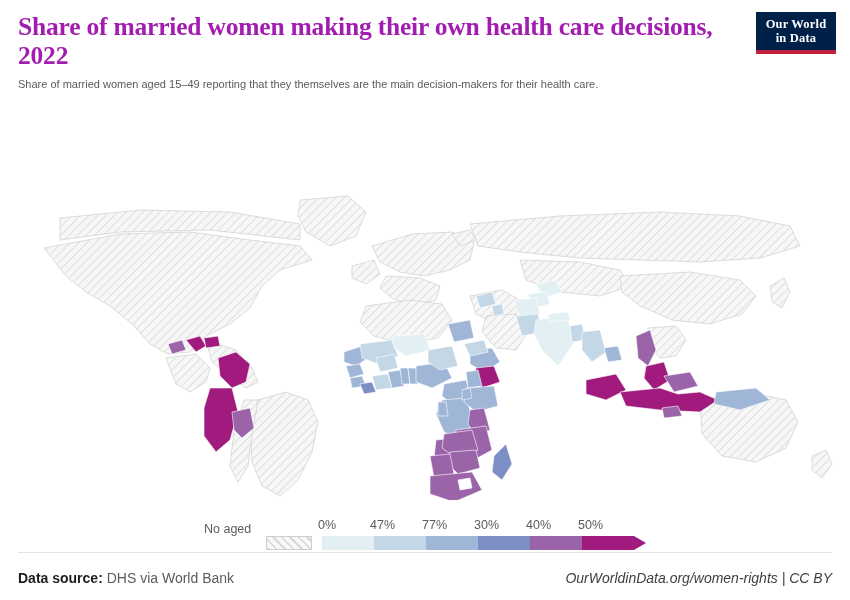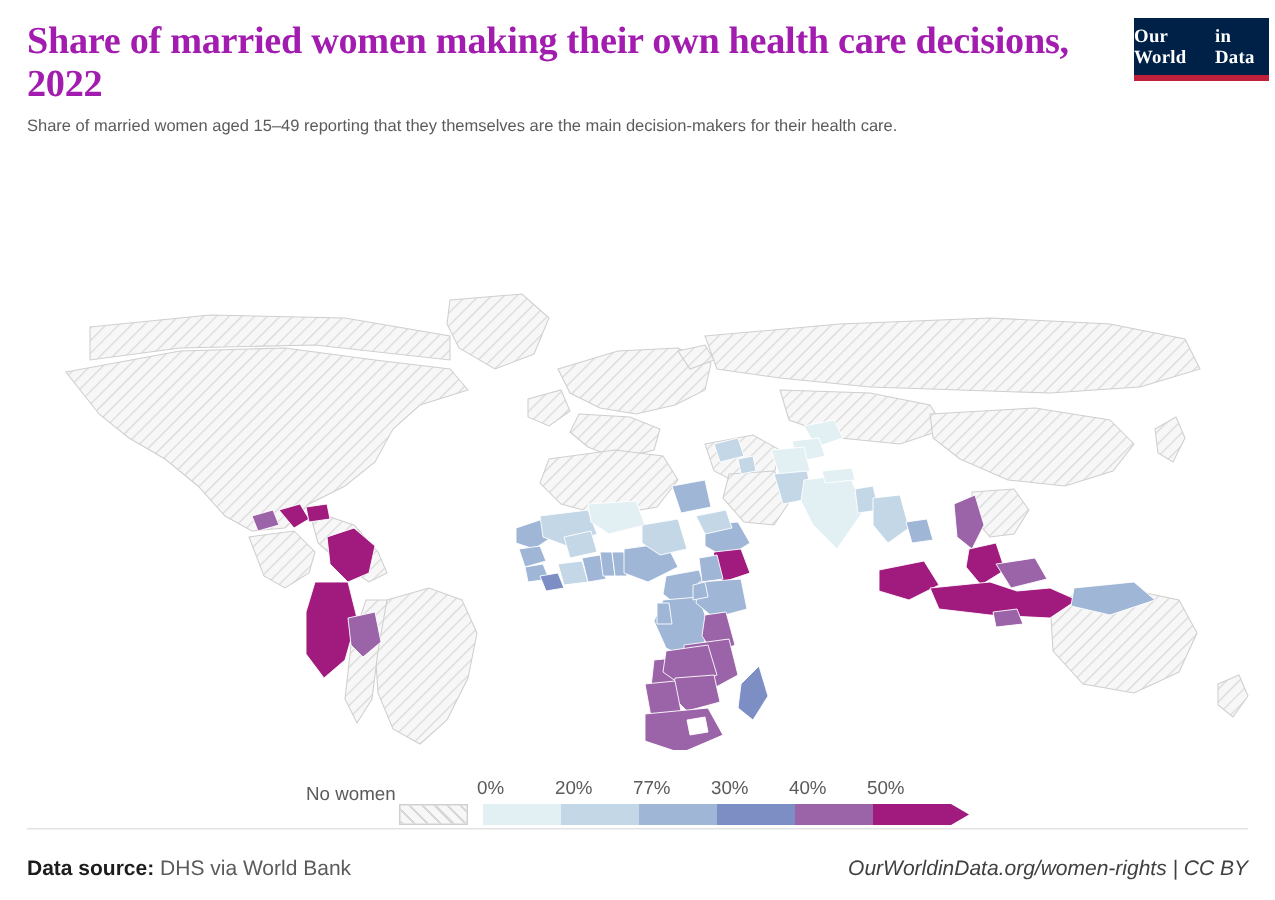--- a/index.html
+++ b/index.html
@@ -42,29 +42,29 @@
     font-weight: 400;
     color: #5b5b5b;
     line-height: 1.35;
     margin: 0;
     max-width: 706px;
   }
 
   
   .owid-logo {
     position: absolute;
-    right: 4px;
+    right: 14px;
     top: 12px;
-    width: 90px;
+    width: 80px;
     height: 42px;
     background: #002147;
     border-bottom: 4px solid #c0203a;
     box-sizing: border-box;
     display: flex;
-    flex-direction: row;
+    flex-direction: column;
     align-items: center;
     justify-content: center;
     color: #ffffff;
     font-family: "Liberation Serif", serif;
     font-weight: 700;
     font-size: 12.5px;
     line-height: 1.15;
     letter-spacing: 0.2px;
   }
 
@@ -289,35 +289,35 @@
         <path d="M620,292 L660,288 L678,294 L700,292 L718,300 L700,312 L660,310 L626,306 Z" fill="#a01b7d"></path>
         <path d="M664,276 L690,272 L698,286 L674,292 Z" fill="#9b63a8"></path>
         <path d="M716,292 L756,288 L770,300 L740,310 L714,304 Z" fill="#9fb6d6"></path>
         <path d="M662,308 L678,306 L682,316 L664,318 Z" fill="#9b63a8"></path>
       </g>
     </svg>
   </div>
 
   <div class="legend">
     <div class="legend-inner">
-      <div class="nodata-label">No women</div>
+      <div class="nodata-label">No aged</div>
       <div class="nodata-swatch" style="background-image:repeating-linear-gradient(45deg,#d8d8d8 0 1.5px,#f7f7f7 1.5px 6px);"></div>
 
       <div class="ramp">
         <div class="ramp-bin" style="background:#e3f0f3;"></div>
         <div class="ramp-bin" style="background:#c3d7e6;"></div>
         <div class="ramp-bin" style="background:#9fb6d6;"></div>
         <div class="ramp-bin" style="background:#7d8ec4;"></div>
         <div class="ramp-bin" style="background:#9b63a8;"></div>
         <div class="ramp-bin" style="background:#a01b7d;"></div>
         <div class="ramp-arrow"></div>
       </div>
 
       <div class="tick" style="left:108px;">0%</div>
-      <div class="tick" style="left:160px;">20%</div>
+      <div class="tick" style="left:160px;">47%</div>
       <div class="tick" style="left:212px;">77%</div>
       <div class="tick" style="left:264px;">30%</div>
       <div class="tick" style="left:316px;">40%</div>
       <div class="tick" style="left:368px;">50%</div>
     </div>
   </div>
 
   <div class="footer">
     <div class="footer-left">
       <b>Data source:</b>

